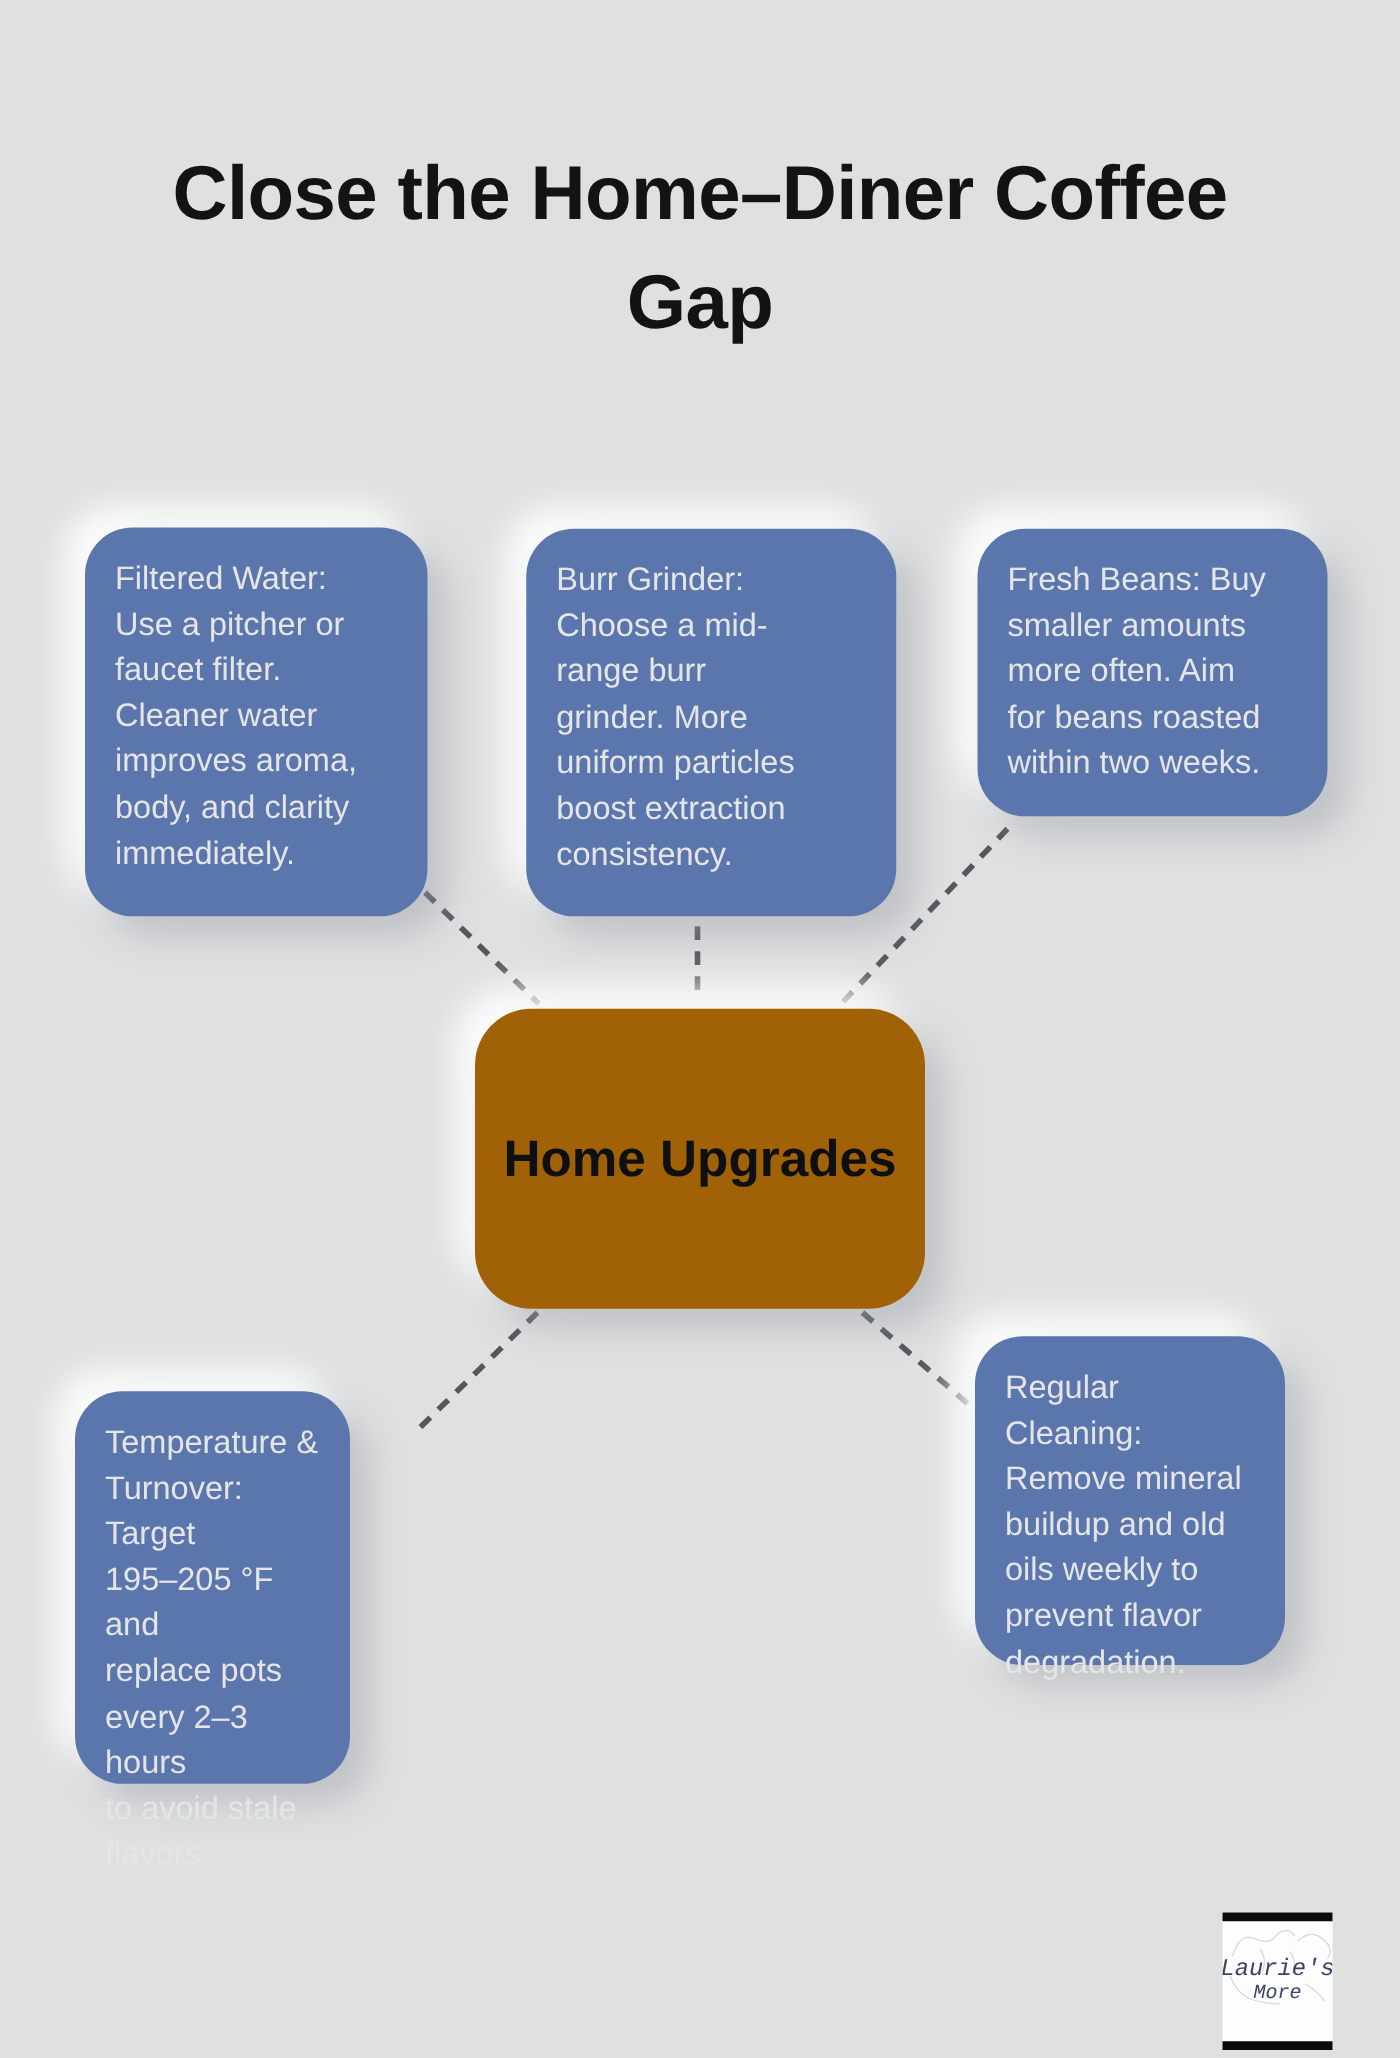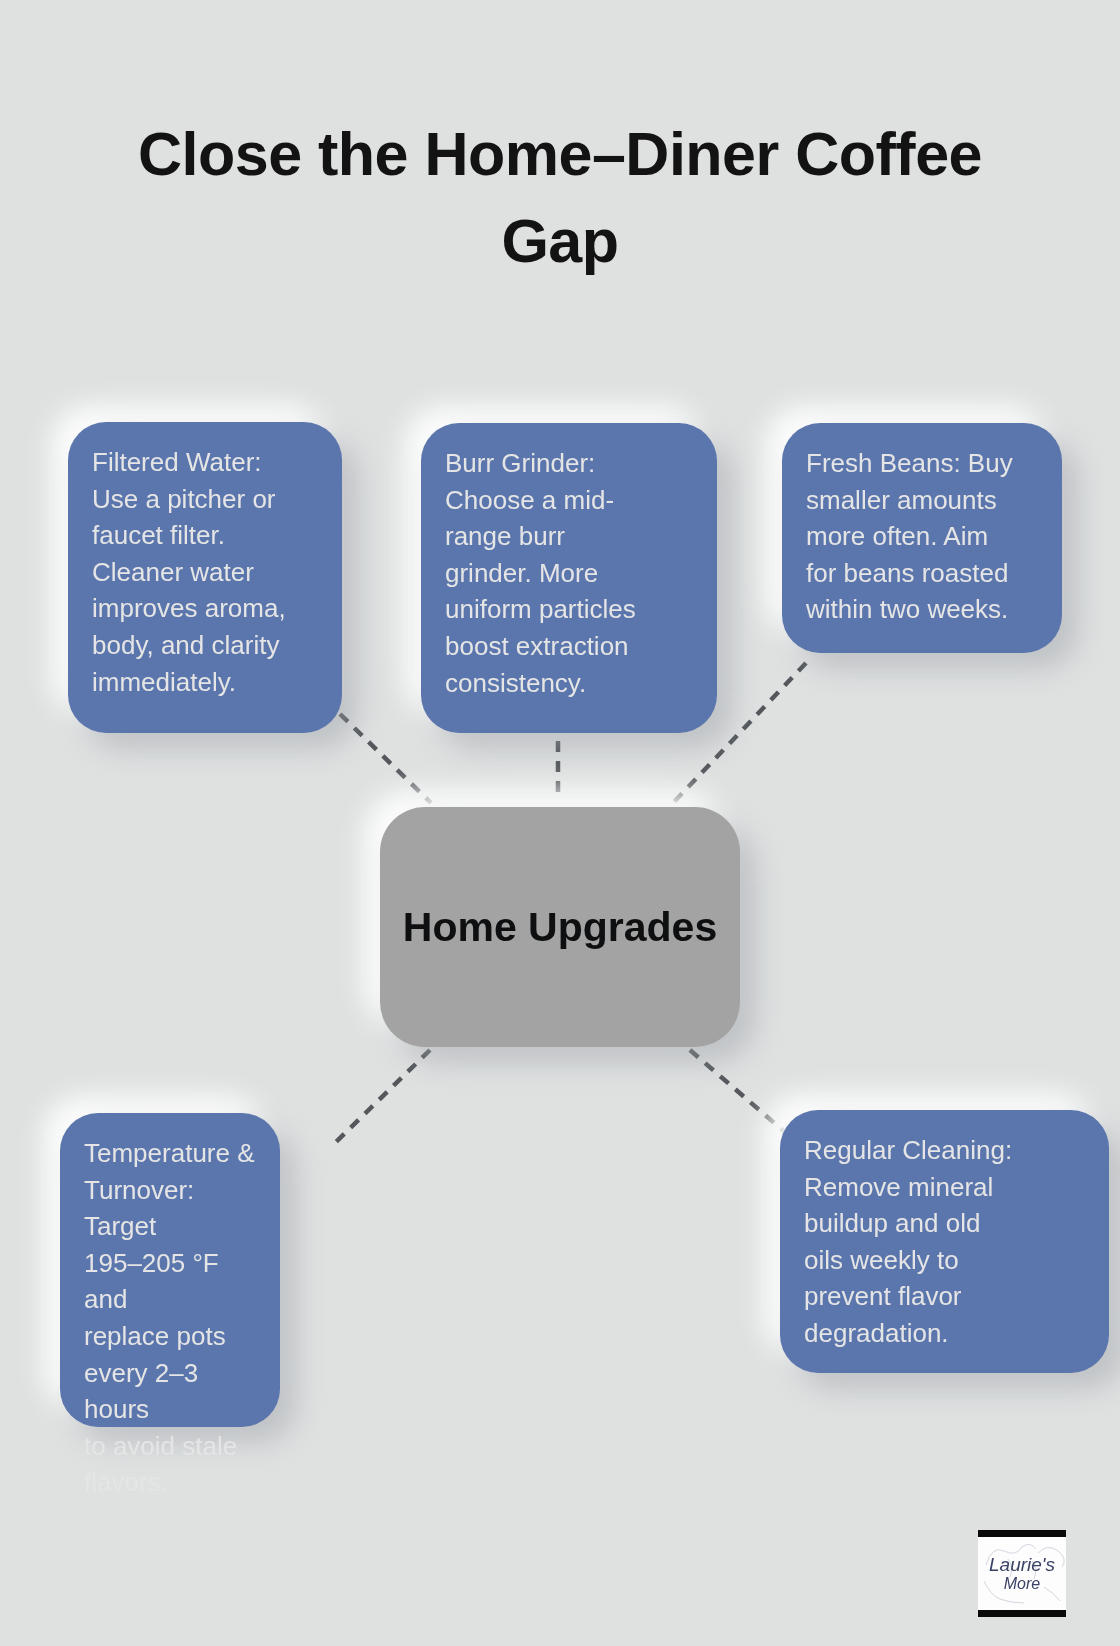--- a/index.html
+++ b/index.html
@@ -54,47 +54,47 @@
     font-size: 26px;
     line-height: 36.6px;
     padding: 22px 24px;
     box-sizing: border-box;
   }
   .node span { white-space: pre-line; }
   .node-filtered-water { left: 68px;  top: 397px;  width: 274px; height: 311px; }
   .node-burr-grinder   { left: 421px; top: 398px;  width: 296px; height: 310px; }
   .node-fresh-beans    { left: 782px; top: 398px;  width: 280px; height: 230px; }
   .node-temperature    { left: 60px;  top: 1088px; width: 220px; height: 314px; }
-  .node-cleaning       { left: 780px; top: 1085px; width: 329px; height: 263px; }
+  .node-cleaning       { left: 780px; top: 1044px; width: 248px; height: 263px; }
   .center-node {
     position: absolute;
     left: 380px; top: 782px;
     width: 360px; height: 240px;
-    background: #a3a3a3;
+    background: #a16207;
     border-radius: 45px;
     display: flex;
     align-items: center;
     justify-content: center;
     font-size: 41px;
     font-weight: 700;
     color: #0e0f10;
   }
   .logo {
     position: absolute;
     left: 978px; top: 1505px;
-    width: 88px; height: 87px;
+    width: 88px; height: 110px;
     background: #fdfdfd;
     border-top: 7px solid #0a0a0a;
     border-bottom: 7px solid #0a0a0a;
     box-sizing: border-box;
     display: flex;
     flex-direction: column;
     align-items: center;
     justify-content: center;
-    font-family: Liberation Sans, sans-serif;
+    font-family: Liberation Mono, monospace;
     font-style: italic;
     color: #3a4366;
     overflow: hidden;
   }
   .logo-sketch {
     position: absolute;
     left: 0; top: 0;
     width: 88px; height: 73px;
   }
   .logo .l1 { position: relative; font-size: 19px; line-height: 1.05; }

